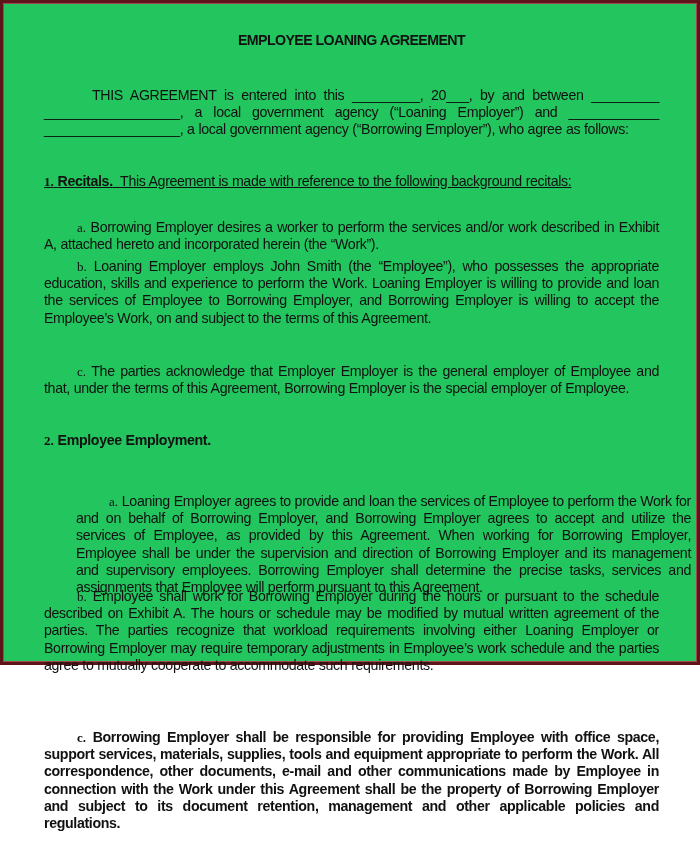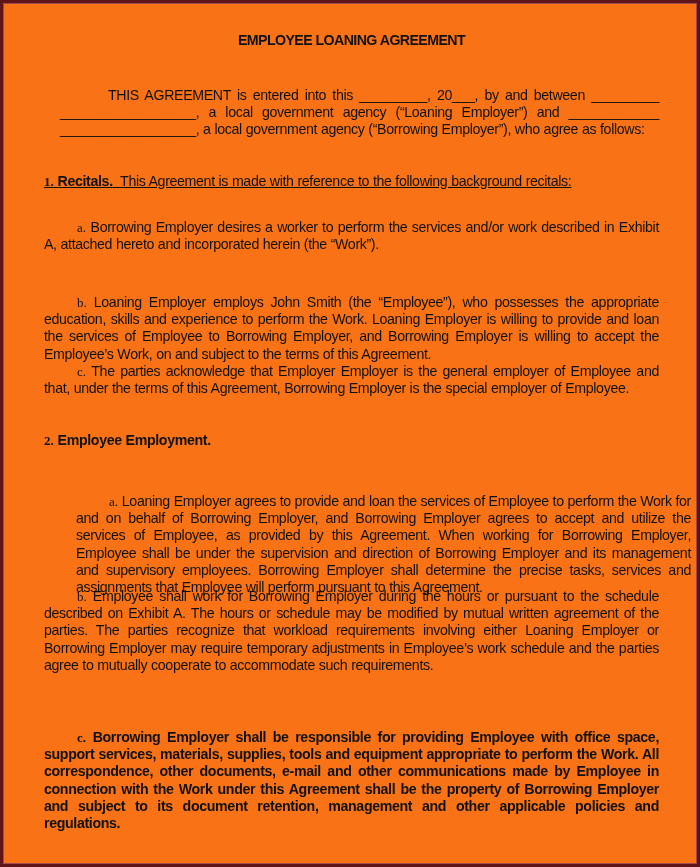--- a/index.html
+++ b/index.html
@@ -2,25 +2,25 @@
 <html><head>
 <meta charset="utf-8">
 <style>
   html, body { margin: 0; padding: 0; }
   body {
     width: 700px; height: 867px; overflow: hidden;
     background: #ffffff;
   }
   .page {
     position: relative;
-    width: 700px; height: 867px;
+    width: 700px; height: 665px;
     box-sizing: border-box;
     border: 3px solid #5e1419;
     box-shadow: inset 0 0 0 1px #a04a50;
-    background: #f97316;
+    background: #22c55e;
   }
   .doc {
     position: absolute;
     left: 41px; width: 615px; top: 0;
     font-family: "Liberation Sans", sans-serif;
     font-size: 14.2px;
     line-height: 17.2px;
     color: #111;
     letter-spacing: -0.35px;
     word-spacing: 0.2px;
@@ -31,24 +31,24 @@
     font-size: 14.2px;
     letter-spacing: -0.6px;
     margin: 0;
   }
   p { margin: 0; text-align: justify; text-align-last: left; }
   .block { position: absolute; left: 0; width: 615px; }
   .indent { text-indent: 33px; }
   .serif { font-family: "Liberation Serif", serif; font-size: 13px; letter-spacing: 0; }
   .bold { font-weight: bold; }
   .b-intro { top: 84px; }
-  .b-intro .indent { text-indent: 48px; margin-left: 16px; }
+  .b-intro .indent { text-indent: 48px; }
   .b-s1 { top: 170px; text-decoration: underline; }
   .b-s1a { top: 216px; }
-  .b-s1b { top: 255px; margin-top: 36px; }
+  .b-s1b { top: 255px; }
   .b-s1c { top: 360px; }
   .b-s2 { top: 429px; }
   .b-s2a { top: 490px; margin-left: 32px; }
   .b-s2b { top: 585px; }
   .b-s2c { top: 726px; font-weight: bold; }
 </style>
 </head>
 <body>
 
 <div class="page">

